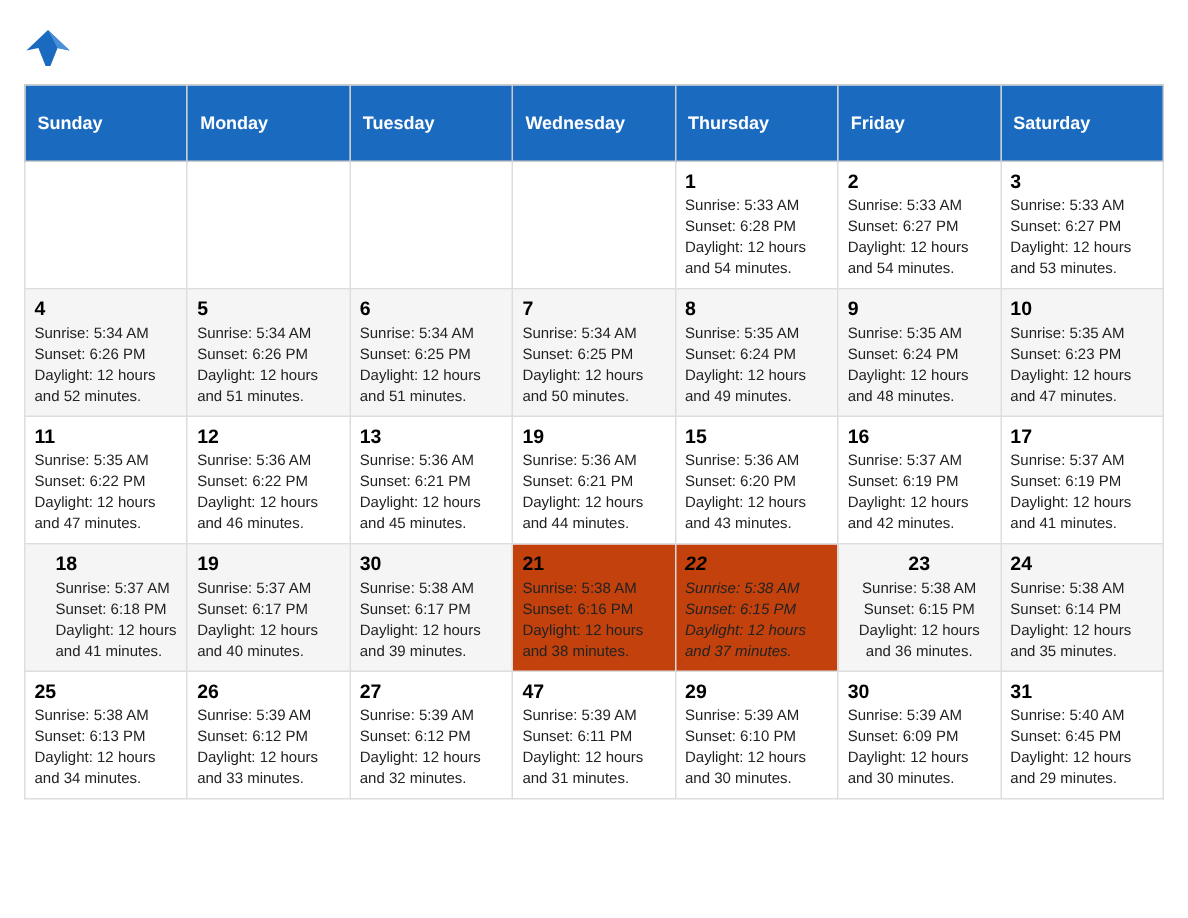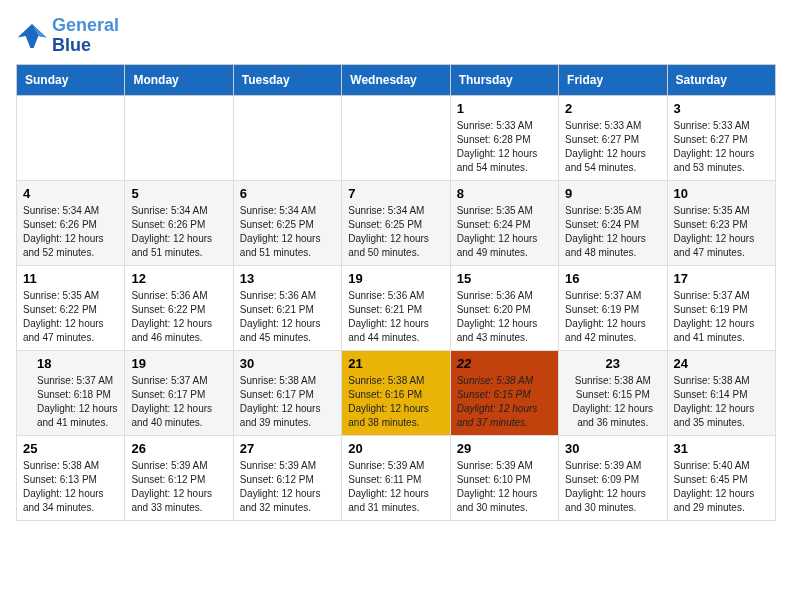--- a/index.html
+++ b/index.html
@@ -48,21 +48,21 @@
     }
     .calendar {
       width: 100%;
       border-collapse: collapse;
       font-size: 11px;
     }
     .calendar th {
       background-color: #1a6abf;
       color: #fff;
       text-align: left;
-      padding: 8px 8px;
+      padding: 18px 8px;
       font-size: 12px;
       font-weight: bold;
       border: 1px solid #ccc;
     }
     .calendar td {
       vertical-align: top;
       padding: 5px 6px;
       border: 1px solid #ddd;
       width: calc(100%/7);
       min-height: 80px;
@@ -87,24 +87,20 @@
   </style>
 </head>
 <body>
 
 <div class="header-area">
   <div class="logo">
     <svg class="logo-bird" viewBox="0 0 40 40" xmlns="http://www.w3.org/2000/svg">
       <polygon points="20,5 38,22 28,20 22,35 18,35 12,20 2,22" fill="#1a6abf"></polygon>
       <polygon points="20,5 38,22 28,20" fill="#4a90d9"></polygon>
     </svg>
-    <div>
-      <div class="logo-text"><span>General</span></div>
-      <div class="logo-text" style="color:#1a4fa0;">Blue</div>
-    </div>
   </div>
   <div class="title-area">
     <div class="month-title"></div>
     <div class="location-title"></div>
   </div>
 </div>
 
 <table class="calendar">
   <thead>
     <tr>
@@ -262,21 +258,21 @@
 Daylight: 12 hours
 and 40 minutes.</div>
         </td>
         <td style="background: rgb(245, 245, 245);">
           <div class="day-number">30</div>
           <div class="day-info" style="white-space: pre-line;">Sunrise: 5:38 AM
 Sunset: 6:17 PM
 Daylight: 12 hours
 and 39 minutes.</div>
         </td>
-        <td style="background: #eab308; margin-left: 17px;">
+        <td style="background: #c2410c; margin-left: 17px;">
           <div class="day-number">21</div>
           <div class="day-info" style="white-space: pre-line;">Sunrise: 5:38 AM
 Sunset: 6:16 PM
 Daylight: 12 hours
 and 38 minutes.</div>
         </td>
         <td style="background: #c2410c; font-style: italic;">
           <div class="day-number">22</div>
           <div class="day-info" style="white-space: pre-line;">Sunrise: 5:38 AM
 Sunset: 6:15 PM
@@ -314,21 +310,21 @@
 and 33 minutes.</div>
         </td>
         <td>
           <div class="day-number">27</div>
           <div class="day-info" style="white-space: pre-line;">Sunrise: 5:39 AM
 Sunset: 6:12 PM
 Daylight: 12 hours
 and 32 minutes.</div>
         </td>
         <td>
-          <div class="day-number">20</div>
+          <div class="day-number">47</div>
           <div class="day-info" style="white-space: pre-line;">Sunrise: 5:39 AM
 Sunset: 6:11 PM
 Daylight: 12 hours
 and 31 minutes.</div>
         </td>
         <td>
           <div class="day-number">29</div>
           <div class="day-info" style="white-space: pre-line;">Sunrise: 5:39 AM
 Sunset: 6:10 PM
 Daylight: 12 hours

